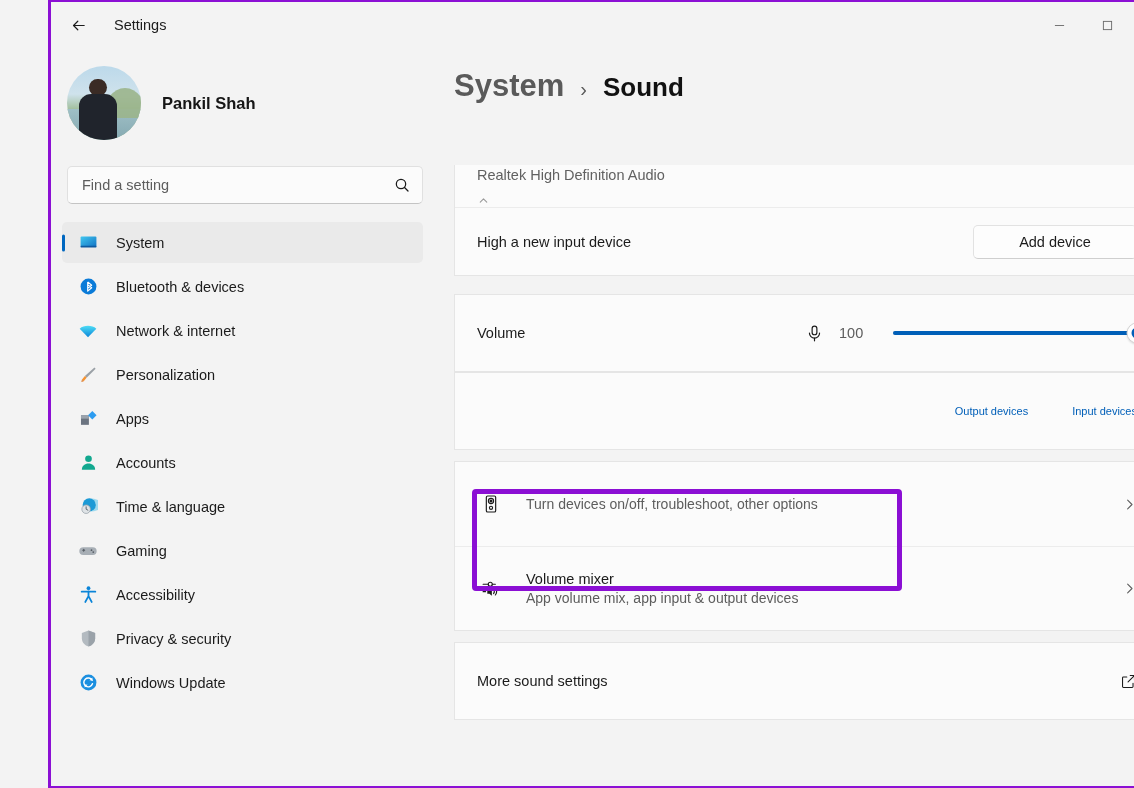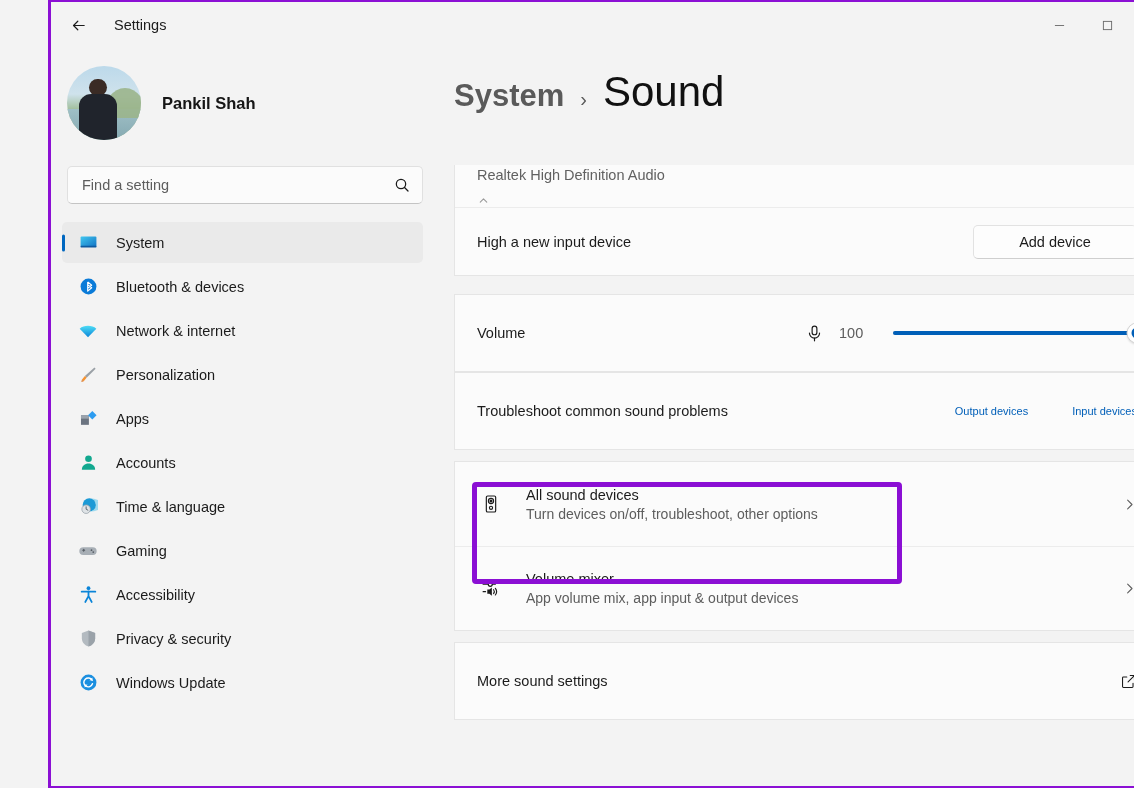--- a/index.html
+++ b/index.html
@@ -191,22 +191,22 @@
     font-size: 31px;
     font-weight: bold;
     color: #5a5a5a;
   }
   .crumb-sep {
     font-size: 20px;
     color: #5a5a5a;
     margin: 0 16px;
   }
   .crumb-current {
-    font-size: 42px;
-    font-weight: normal;
+    font-size: 26px;
+    font-weight: bold;
     color: #111;
   }
 
   .scroll-area {
     position: absolute;
     top: 117px; left: 13px; right: 0; bottom: 0;
     overflow: hidden;
   }
 
   .card {
@@ -601,41 +601,39 @@
             <span class="slider-track"></span>
             <span class="slider-fill" id="slider-fill" style="width: 100%;"></span>
             <span class="slider-thumb" id="slider-thumb" style="left: 100%;"></span>
           </span>
         </div>
       </div>
 
 
       <div class="card">
         <div class="row" style="min-height:76px;">
-          <span class="row-label">Troubleshoot common sound problems</span>
           <span class="spacer"></span>
           <a class="link">Output devices</a>
           <a class="link">Input devices</a>
         </div>
       </div>
 
       <div class="card" style="margin-top:11px;">
 
         <div class="nav-row">
           <span class="highlight-wrap" style="display:flex;align-items:center;">
             <span class="nav-row-icon">
               <svg width="20" height="20" viewBox="0 0 24 24" fill="none" stroke="currentColor" stroke-width="1.4">
                 <rect x="6.4" y="2.4" width="11.2" height="19.2" rx="1.6"></rect>
                 <circle cx="12" cy="8.4" r="3.1"></circle>
                 <circle cx="12" cy="8.4" r="1.1" fill="currentColor"></circle>
                 <circle cx="12" cy="16.6" r="1.9"></circle>
               </svg>
             </span>
             <span class="nav-row-text">
-              <span class="nav-row-title">All sound devices</span>
               <span class="nav-row-sub">Turn devices on/off, troubleshoot, other options</span>
             </span>
           </span>
           <span class="spacer"></span>
           <span class="chevron">
             <svg width="15" height="15" viewBox="0 0 24 24" fill="none" stroke="currentColor" stroke-width="1.7" stroke-linecap="round" stroke-linejoin="round">
               <polyline points="9 5 16 12 9 19"></polyline>
             </svg>
           </span>
         </div>

